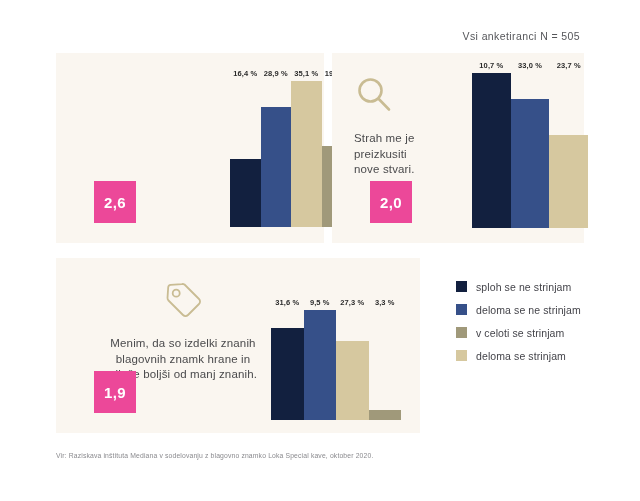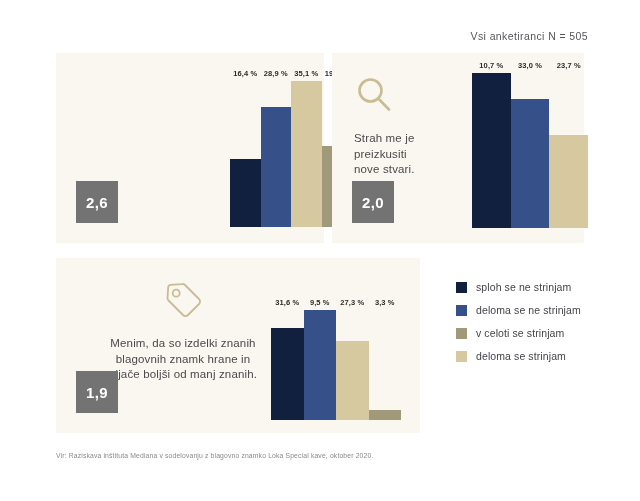--- a/index.html
+++ b/index.html
@@ -5,21 +5,21 @@
   html,body{margin:0;padding:0;}
   body{
     width:640px;height:501px;
     background:#FFFFFF;
     font-family:"Liberation Sans", sans-serif;
     color:#3C3C3C;
     overflow:hidden;
     position:relative;
   }
   .header{
-    position:absolute; top:30px; right:52px;
+    position:absolute; top:30px; right:60px;
     font-size:10.5px; letter-spacing:.4px; color:#55565A;
   }
   
   .card{
     position:absolute;
     background:#FAF6F0;
   }
   #card-1{ left:56px;  top:53px;  width:268px; height:190px; }
   #card-2{ left:332px; top:53px;  width:252px; height:190px; }
   #card-3{ left:56px;  top:258px; width:364px; height:175px; }
@@ -27,23 +27,23 @@
   .card-left{ position:absolute; left:22px; top:22px; width:112px; }
   #card-3 .card-left{ width:210px;text-align:center; }
 
   .icon{ height:42px; margin-bottom:14px; display:block; }
 
   .statement{
     font-size:11.5px; line-height:15.5px; color:#4A4A4C;
     letter-spacing:.15px; white-space:pre-line;
   }
   .score{
-    position:absolute; left:20px; bottom:20px;
+    position:absolute; left:38px; bottom:20px;
     width:42px; height:42px;
-    background:#737373;
+    background:#ec4899;
     color:#FFFFFF; font-size:15px; font-weight:bold;
     display:flex; align-items:center; justify-content:center;
     letter-spacing:.3px;
   }
   
   .chart{ position:absolute; display:flex; align-items:flex-end; }
   #chart-1{ left:174px; top:28px;  width:122px; height:146px;align-items:center; }
   #chart-2{ left:140px; top:20px;  width:116px; height:155px; }
   #chart-3{ left:215px; top:52px;  width:130px; height:110px; }
 
@@ -54,21 +54,21 @@
   }
   .bar{ width:100%; }
   .bar-label{
     position:absolute; left:50%; transform:translateX(-50%);
     bottom:100%; margin-bottom:3px;
     font-size:7.5px; font-weight:bold; color:#2B2B2B;
     white-space:nowrap; letter-spacing:.1px;
   }
   
   .legend{ position:absolute; left:448px; top:281px; }
-  .legend-row{ display:flex; align-items:center; margin-bottom:11px;padding-left:8px; }
+  .legend-row{ display:flex; margin-bottom:11px;padding-left:8px; }
   .swatch{ width:11px; height:11px; margin-right:9px; flex:none; }
   .legend-label{ font-size:10.5px; color:#44444A; letter-spacing:.1px; }
   
   .footer{
     position:absolute; left:56px; top:452px;
     font-size:6.8px; color:#8A8A8E; letter-spacing:.15px;
   }
 </style>
 </head>
 <body>

